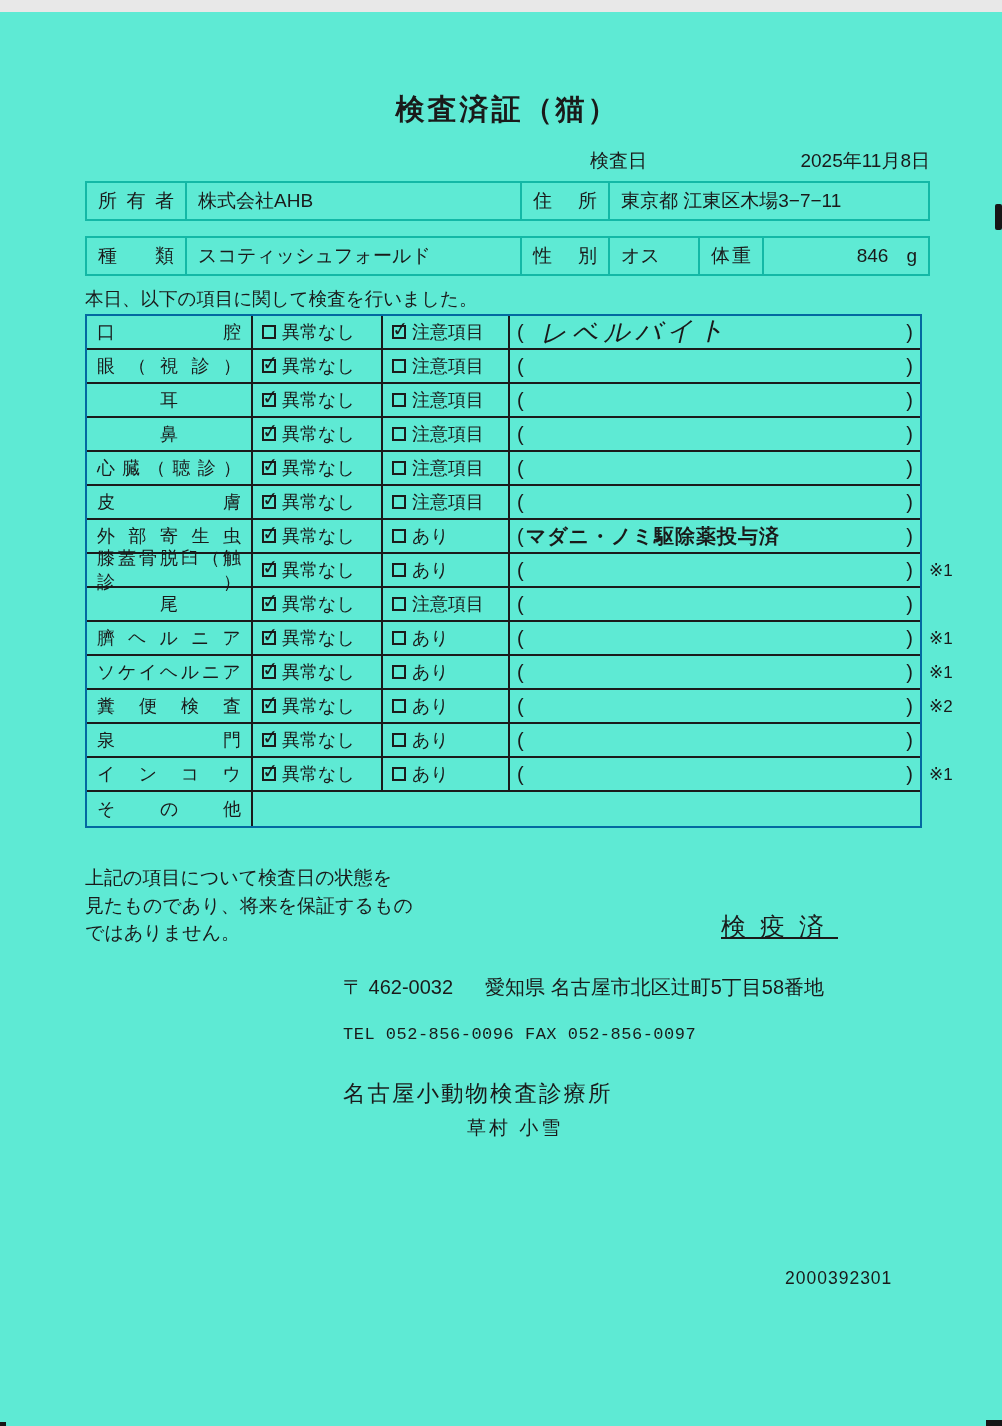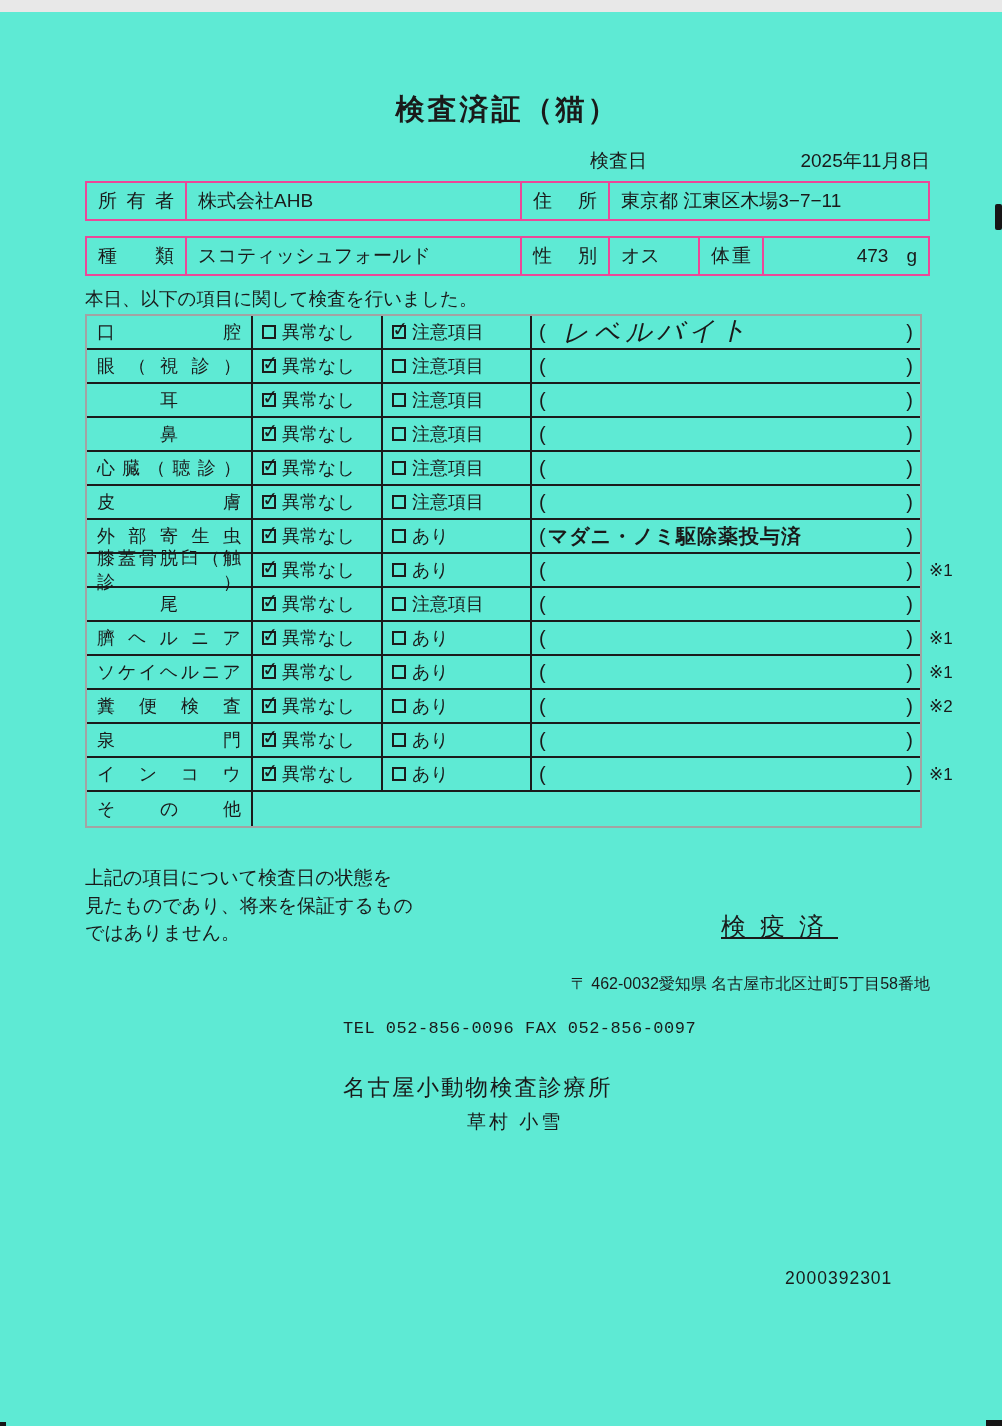--- a/index.html
+++ b/index.html
@@ -11,35 +11,35 @@
   }
   .content { position:absolute; left:85px; top:0; width:845px; }
 
   .title { margin-top:78px; text-align:center; font-size:29px; font-weight:600; letter-spacing:3px; }
 
   .date-row { margin-top:18px; display:flex; justify-content:space-between; padding-left:505px; font-size:19px; }
 
   .dtable { border-collapse:collapse; width:845px; table-layout:fixed; }
   .owner-table { margin-top:7px; }
   .pet-table { margin-top:15px; }
-  .dtable td { border:2px solid #ec4899; height:38px; font-size:19px; padding:0 11px; overflow:hidden; white-space:nowrap; }
+  .dtable td { border:2px solid #14b8a6; height:38px; font-size:19px; padding:0 11px; overflow:hidden; white-space:nowrap; }
   .dtable td.lab { text-align:justify; text-align-last:justify; }
   .dtable td.center { text-align:center; text-align-last:center; }
   .weight-cell { text-align:right; padding-right:14px; }
   .weight-cell .unit { margin-left:18px; }
 
   .intro { margin-top:10px; font-size:18.5px; }
 
-  .insp-table { margin-top:3px; width:837px; border:2px solid #a3a3a3; }
+  .insp-table { margin-top:3px; width:837px; border:2px solid #0369a1; }
   .irow { position:relative; display:flex; height:34px; border-bottom:2px solid #1b1b1b; align-items:stretch; }
   .insp-table .irow:last-child { border-bottom:none;gap:38px; }
   .cell { display:flex; align-items:center; border-right:2px solid #1b1b1b; }
   .lcell { width:166px; padding:0 10px; }
   .cb1 { width:130px; padding-left:9px; }
-  .cb2 { width:149px; padding-left:9px; }
+  .cb2 { width:127px; padding-left:9px; }
   .pcell { flex:1; border-right:none; padding:0 7px; }
   .mcell { flex:1; border-right:none; }
   .jtext { width:100%; font-size:18px; text-align:justify; text-align-last:justify; }
   .jtext.single { text-align-last:center; }
   .cbox { width:14px; height:14px; border:2px solid #1b1b1b; position:relative; flex:none; margin-right:6px; }
   .cbox.checked::after { content:'✓'; position:absolute; left:-2px; top:-10px; font-size:20px; font-weight:700; transform:rotate(-6deg); }
   .cblabel { font-size:18px; white-space:nowrap; }
   .paren { font-size:20px; }
   .ptext { flex:1; padding:0 9px; font-size:19px; white-space:nowrap; }
   .ptext.handwritten { font-style:italic; font-size:26px; letter-spacing:5px; transform:rotate(-1deg) translateY(-2px); padding-left:16px; }
@@ -47,21 +47,21 @@
   .notemark { position:absolute; left:calc(100% + 9px); top:50%; transform:translateY(-50%); font-size:17px; white-space:nowrap; }
 
   .footnotes { margin-top:9px; font-size:17.5px; line-height:23px; }
   .fline.indent { padding-left:74px; }
 
   .sign-area { position:relative; margin-top:36px; height:100px; }
   .disclaimer { font-size:19px; line-height:27.5px; }
   .stamp { position:absolute; left:636px; top:46px; font-size:25px; letter-spacing:14px; white-space:nowrap;text-decoration:underline; }
 
   .clinic { margin-top:10px; margin-left:258px; }
-  .postal-line { font-size:16px; display:flex; white-space:nowrap;justify-content:flex-end; }
+  .postal-line { font-size:20px; display:flex; gap:32px; white-space:nowrap; }
   .tel-line { margin-top:24px; font-size:17px; font-family:"Liberation Mono","DejaVu Sans Mono",monospace; letter-spacing:0.5px; }
   .clinic-name { margin-top:34px; font-size:22.5px; letter-spacing:2px; }
   .vet-name { margin-top:6px; margin-left:124px; font-size:19px; letter-spacing:3px; }
   .doc-number { position:absolute; left:700px; top:1256px; font-size:17.5px; letter-spacing:1px; }
 
   .artifact { position:absolute; background:#161616; }
   .art-edge-right { right:0; top:192px; width:7px; height:26px; border-radius:2px; }
   .art-bottom-line { left:95px; bottom:2px; width:525px; height:5px; background:repeating-linear-gradient(90deg,#151515 0 34px,transparent 34px 48px); transform:rotate(0.25deg); }
   .art-corner-br { right:0; bottom:0; width:16px; height:18px; }
   .art-corner-bl { left:0; bottom:6px; width:6px; height:10px; }
@@ -106,21 +106,21 @@
           <col>
         </colgroup>
       <tbody>
           <tr>
         <td class="lab">種類</td>
         <td>スコティッシュフォールド</td>
         <td class="lab">性別</td>
         <td>オス</td>
         <td class="lab">体重</td>
         <td class="weight-cell">
-          <span>473</span><span class="unit">g</span>
+          <span>846</span><span class="unit">g</span>
         </td>
       </tr>
     </tbody>
       </table>
 
     <p class="intro">本日、以下の項目に関して検査を行いました。</p>
 
     <div class="insp-table">
         <div class="irow">
           <div class="cell lcell">

